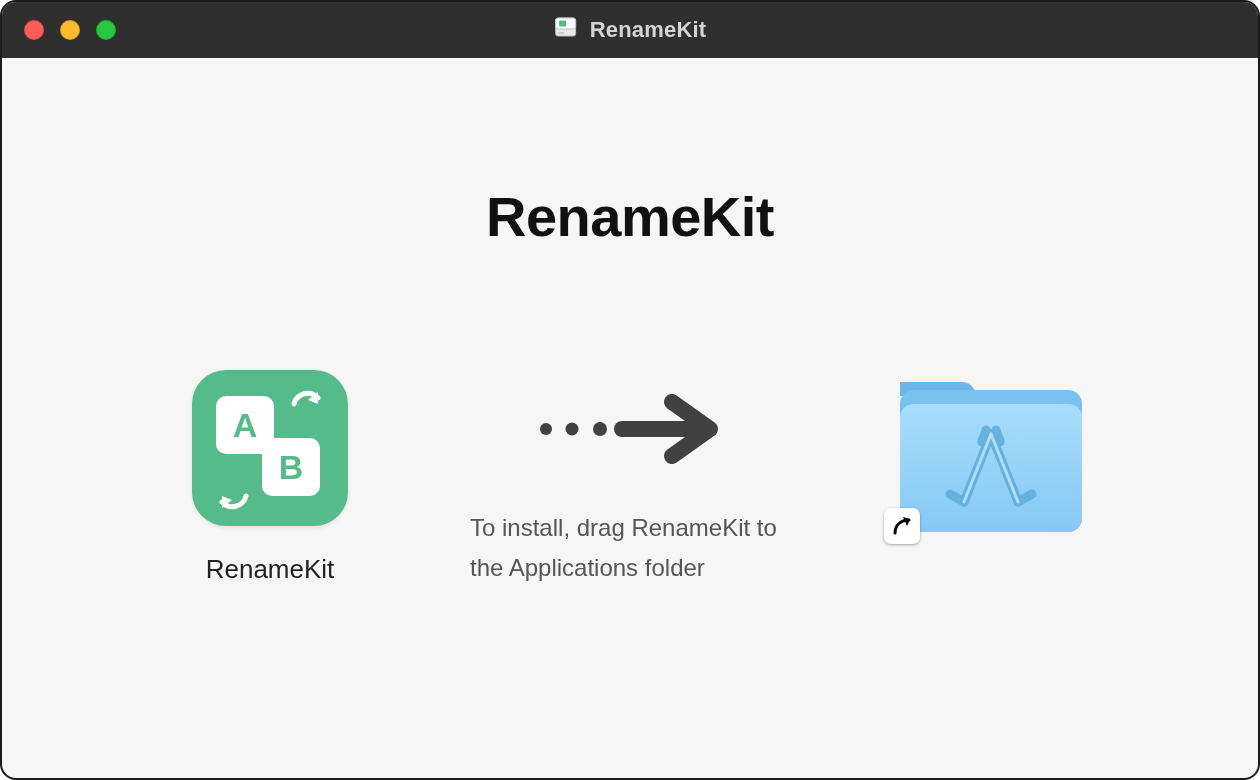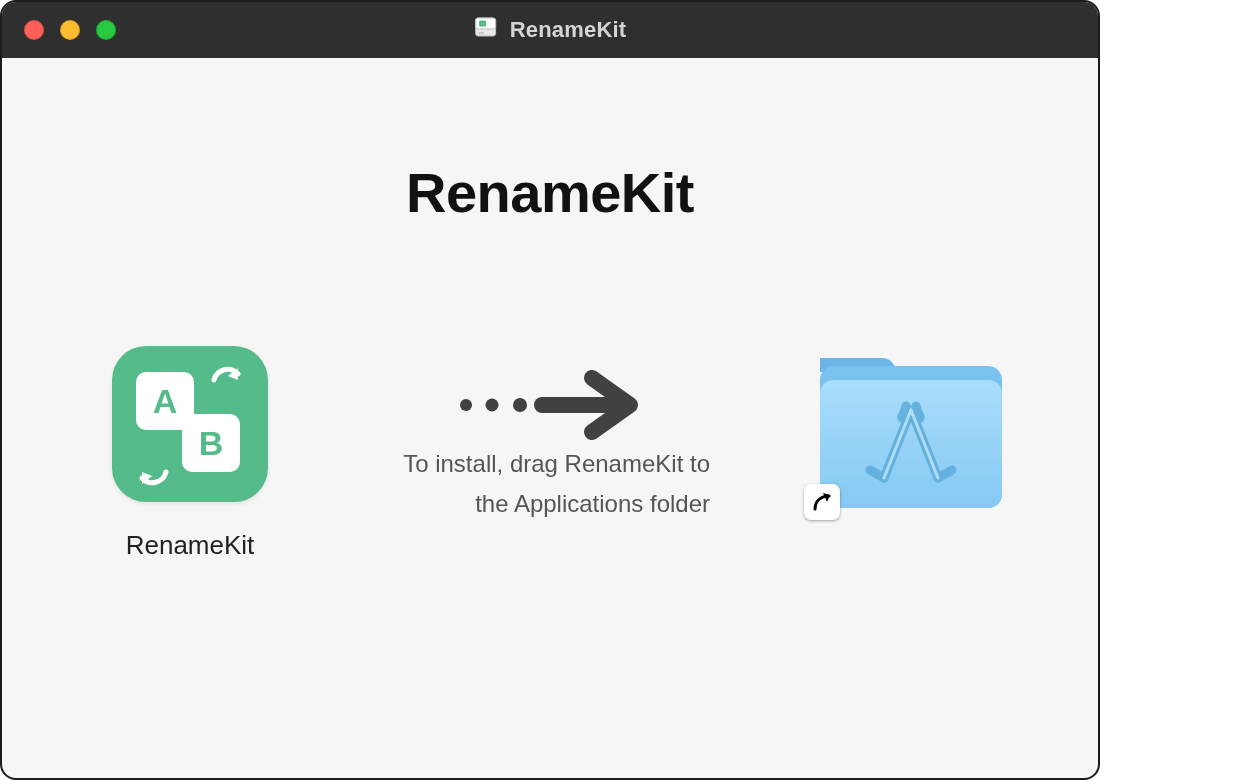--- a/index.html
+++ b/index.html
@@ -3,28 +3,29 @@
 <meta charset="utf-8">
 <style>
   * { box-sizing: border-box; margin: 0; padding: 0; }
   html, body { width: 1260px; height: 780px; }
   body {
     font-family: -apple-system, "Helvetica Neue", Helvetica, Arial, sans-serif;
     background: #ffffff;
     overflow: hidden;
   }
   .window {
-    width: 1100px;
+    width: 1260px;
     height: 780px;
     border: 2px solid #1b1b1b;
     border-radius: 16px;
     overflow: hidden;
     background: #f6f6f6;
     display: flex;
     flex-direction: column;
+    gap: 24px;
   }
   .titlebar {
     height: 56px;
     background: #2f2f2f;
     display: flex;
     align-items: center;
     position: relative;
     flex: 0 0 auto;
   }
   .traffic-lights {
@@ -121,24 +122,25 @@
     color: #ffffff;
   }
   .swap-arrow.tr { left: 96px; top: 20px; }
   .swap-arrow.bl { left: 20px; top: 96px; transform: rotate(180deg); }
 
   
   .drag-arrow {
     color: #414141;
   }
   .instruction {
+    margin-top: 40px;
     font-size: 24px;
     line-height: 1.65;
     color: #555;
-    text-align: right;
+    text-align: left;
     max-width: 320px;
   }
 
   
   .folder-wrap {
     position: relative;
     width: 200px;
     height: 172px;
   }
   .shortcut-badge {

